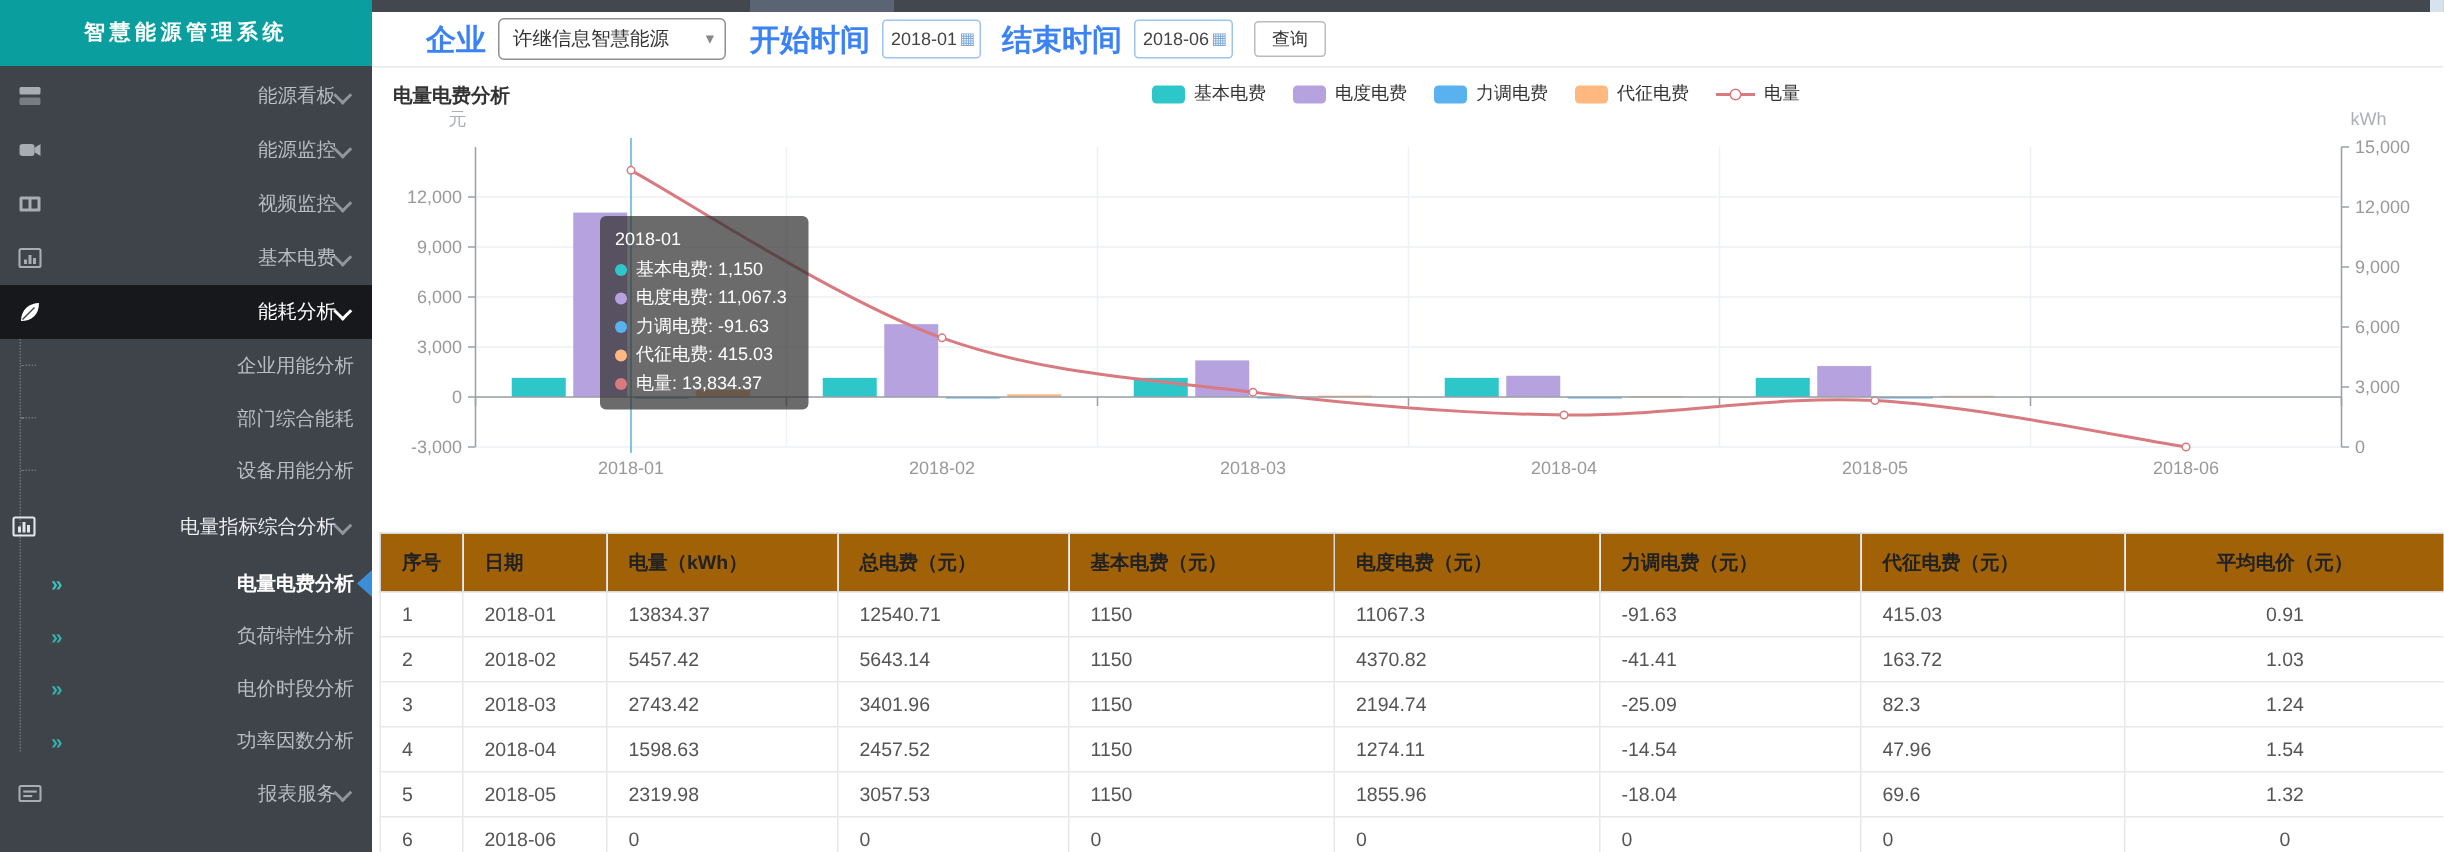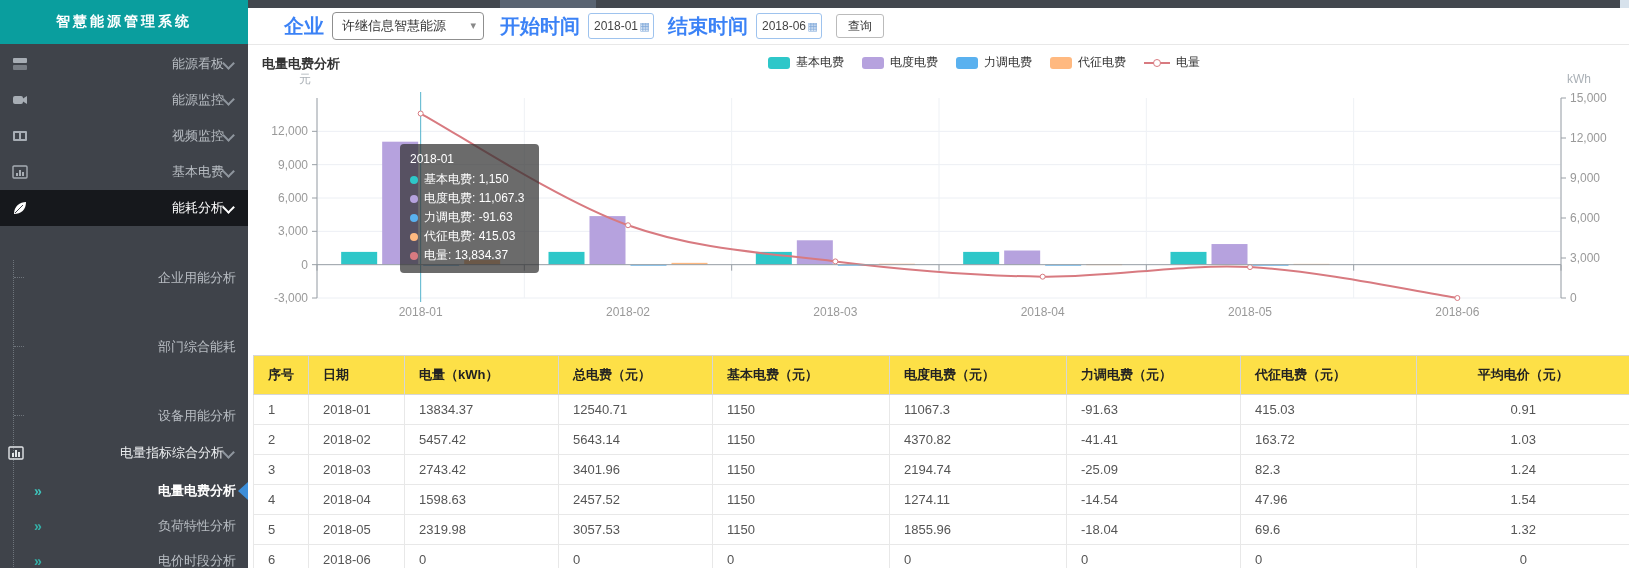--- a/index.html
+++ b/index.html
@@ -16,21 +16,21 @@
   .item .icon { width:16px; height:16px; margin-right:10px; color:#a7adb4; flex:0 0 16px; }
   .item .icon svg { display:block; width:16px; height:16px; }
   .item .lbl { flex:1 1 auto; white-space:nowrap; overflow:hidden; }
   .chev { margin-left:auto; color:#8f969e; width:12px; height:12px; }
   .chev::before { content:""; display:block; width:7px; height:7px; margin-top:1px;
     border-right:2px solid currentColor; border-bottom:2px solid currentColor; transform:rotate(45deg); }
   .item.active0 { background:#16181c; color:#fff; }
   .item.active0 .icon, .item.active0 .chev { color:#fff; }
   .subtree { position:relative; }
   .subtree::before { content:""; position:absolute; left:13px; top:0; bottom:10px; border-left:1px dotted #6e747b; }
-  .item.lv1 { height:35px; padding-left:30px;margin-top:34px; }
+  .item.lv1 { height:35px; padding-left:30px; }
   .item.lv1 .stub { position:absolute; left:14px; width:10px; border-top:1px dotted #6e747b; }
   .item.lv1icon { height:40px; padding-left:8px; color:#eceef0; }
   .item.lv1icon .icon { color:#e3e6e9; }
   .item.lv2 { height:35px; padding-left:34px; }
   .item.lv2 .subarrow { color:#35b0a8; font-size:14px; font-weight:bold; margin-right:7px; }
   .item.active2 { color:#fff; font-weight:bold; }
   .item.active2 .subarrow { color:#3fc2ba; }
   .active-marker { position:absolute; right:0; top:50%; margin-top:-9px; width:0; height:0;
     border-top:9px solid transparent; border-bottom:9px solid transparent; border-right:10px solid #3d8ed8; }
 
@@ -67,21 +67,21 @@
   .chart-tooltip { position:absolute; left:152px; top:99px; background:rgba(50,50,50,.72); border-radius:4px;
     padding:6px 14px 8px 10px; color:#fff; font-size:12px; line-height:19px; white-space:nowrap; z-index:5; pointer-events:none; }
   .tt-title { margin-bottom:1px; }
   .tt-item { display:flex; align-items:center; }
   .tt-dot { width:8px; height:8px; border-radius:50%; margin-right:6px; flex:0 0 8px; }
 
   
   .table-wrap { margin:11px 0 0 5px; }
   table.data { border-collapse:collapse; table-layout:fixed; width:1376px; font-size:13px; }
   table.data th { font-weight:bold; color:#222; text-align:left; padding:10px 14px; border:1px solid #d6d6d6;
-    background:#fde047; white-space:nowrap; overflow:hidden; }
+    background:#a16207; white-space:nowrap; overflow:hidden; }
   table.data td { color:#555; padding:7px 14px; border:1px solid #e8e8e8; white-space:nowrap; overflow:hidden; }
   table.data th:last-child, table.data td:last-child { border-right:none;text-align:center; }
 </style>
 </head>
 <body>
 
 <div class="app">
 
   <aside class="sidebar">
     <div class="sidebar-header">智慧能源管理系统</div>

